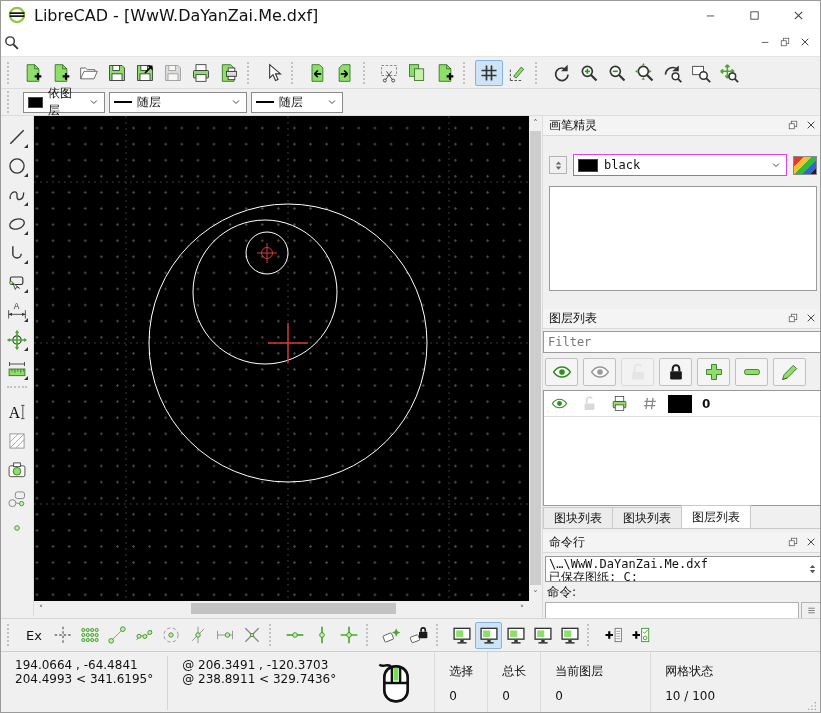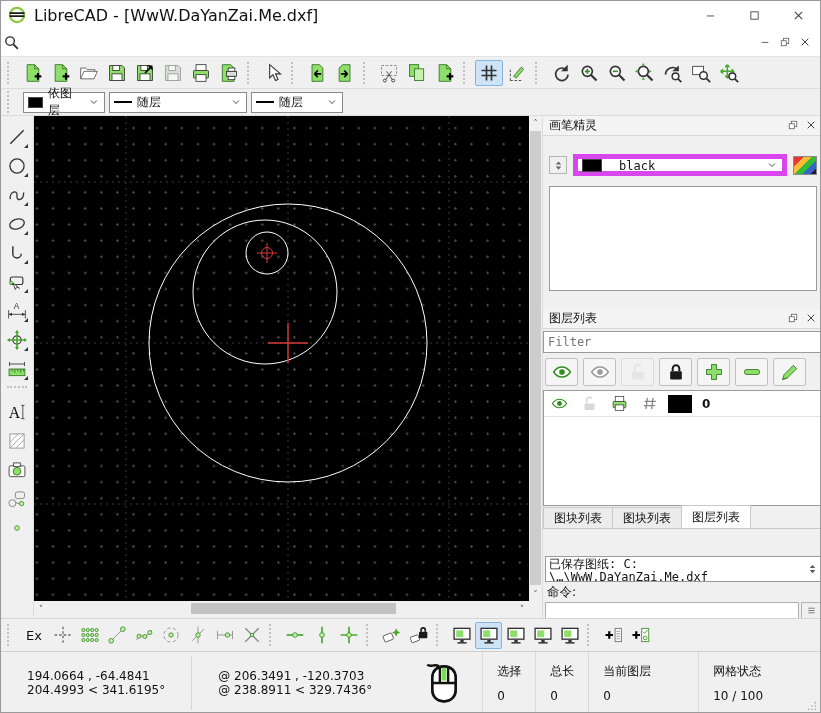--- a/index.html
+++ b/index.html
@@ -65,22 +65,22 @@
   .rightdock{position:absolute;left:541px;top:115px;width:280px;height:502px;background:#f0f0f0;
              border-left:1px solid #dcdcdc;}
   .dock-header{position:absolute;left:0;width:100%;height:20px;display:flex;align-items:center;
                padding:0 6px;background:#f4f4f4;border-bottom:1px solid #d8d8d8;font-size:12px;}
   .dock-hbtns{margin-left:auto;display:flex;gap:8px;}
   .dock-hbtns svg{width:10px;height:10px;}
   .pen-row{position:absolute;left:6px;top:38px;width:268px;height:22px;display:flex;align-items:center;gap:6px;}
   .mini-btn{width:18px;height:18px;background:#f0f0f0;border:1px solid #b4b4b4;
             display:flex;align-items:center;justify-content:center;}
   .mini-btn svg{width:11px;height:11px;color:#666;}
-  .pen-combo{flex:1;height:22px;display:flex;align-items:flex-start;gap:17px;background:#fff;
-             border:5px solid #d946ef;padding:0 4px;font-family:"DejaVu Sans Mono","Liberation Mono",monospace;}
+  .pen-combo{flex:1;height:22px;display:flex;align-items:center;gap:6px;background:#fff;
+             border:1px solid #d946ef;padding:0 4px;font-family:"DejaVu Sans Mono","Liberation Mono",monospace;}
   .palette-btn{width:24px;height:19px;border:1px solid #8a8a8a;
       background:linear-gradient(135deg,#e33 0 25%,#fb3 25% 45%,#3b3 45% 65%,#36c 65% 85%,#313 85%);}
   .listbox{position:absolute;background:#fff;border:1px solid #9a9a9a;}
   .filter-input{position:absolute;left:0px;top:22px;width:280px;height:22px;border:1px solid #9a9a9a;
                 padding:0 4px;font-family:"DejaVu Sans Mono","Liberation Mono",monospace;font-size:12px;color:#333;}
   .layer-btns{position:absolute;left:2px;top:47px;width:278px;height:32px;display:flex;gap:5px;align-items:center;}
   .layer-btns .tbtn{width:33px;height:28px;background:#f5f5f5;border:1px solid #c0c0c0;}
   .layer-row{display:flex;align-items:center;height:26px;border-bottom:1px solid #e0e0e0;background:#fff;}
   .layer-row .cell{width:30px;display:flex;align-items:center;justify-content:center;}
   .layer-row .ico{width:17px;height:17px;}
@@ -100,21 +100,21 @@
   .cmd-input{flex:1;border:1px solid #b0b0b0;background:#fff;
              font-family:"DejaVu Sans Mono","Liberation Mono",monospace;font-size:12px;padding:0 3px;}
   
   .snapbar{position:absolute;left:0;top:617px;width:100%;height:33px;background:#f0f0f0;
            display:flex;align-items:center;padding-left:2px;border-top:1px solid #d5d5d5;}
   .snapbar .tbtn{width:27px;height:27px;}
   .snapbar .tbtn.txt{width:30px;font-size:13px;}
   
   .statusbar{position:absolute;left:0;top:650px;width:100%;height:63px;background:#f0f0f0;
              border-top:1px solid #cfcfcf;display:flex;align-items:stretch;}
-  .sb-block{display:flex;flex-direction:column;justify-content:center;padding:6px 26px;}
+  .sb-block{display:flex;flex-direction:column;justify-content:flex-start;padding:6px 14px;}
   .sb-block div{white-space:nowrap;}
   .sb-vsep{width:1px;background:#d5d5d5;margin:4px 0;}
   .sb-mouse{display:flex;align-items:center;margin:0 18px 0 26px;}
   .sb-mouse svg{width:40px;height:48px;}
   .sb-field{display:flex;flex-direction:column;justify-content:space-around;
             padding:6px 14px;border-left:1px solid #dadada;}
   .grip{position:absolute;right:3px;bottom:3px;width:10px;height:10px;color:#aaa;}
 </style>
 </head>
 <body>
@@ -826,23 +826,34 @@
         </div>
       </div>
     </div>
 
     <div class="tabsrow">
       <span class="tab">图块列表</span>
       <span class="tab">图块列表</span>
       <span class="tab active">图层列表</span>
     </div>
 
+    <div class="dock-header" style="top:417px">
+      <span>命令行</span>
+      <span class="dock-hbtns">
+        <span><svg>
+              <use href="#ic-float"></use>
+            </svg></span>
+        <span><svg>
+              <use href="#ic-closex"></use>
+            </svg></span>
+      </span>
+    </div>
     <div class="cmd-history">
+      <div>\…\WwW.DaYanZai.Me.dxf</div>
       <div>已保存图纸: C:</div>
-      <div>\…\WwW.DaYanZai.Me.dxf</div>
     </div>
     <svg class="cmd-spin">
         <use href="#ic-spin"></use>
       </svg>
     <div class="cmd-label">命令:</div>
     <div class="cmd-inputrow">
       <input class="cmd-input" value="" style="">
       <span class="mini-btn" style="width:20px;height:17px">
           <svg>
             <use href="#ic-menu-lines"></use>

